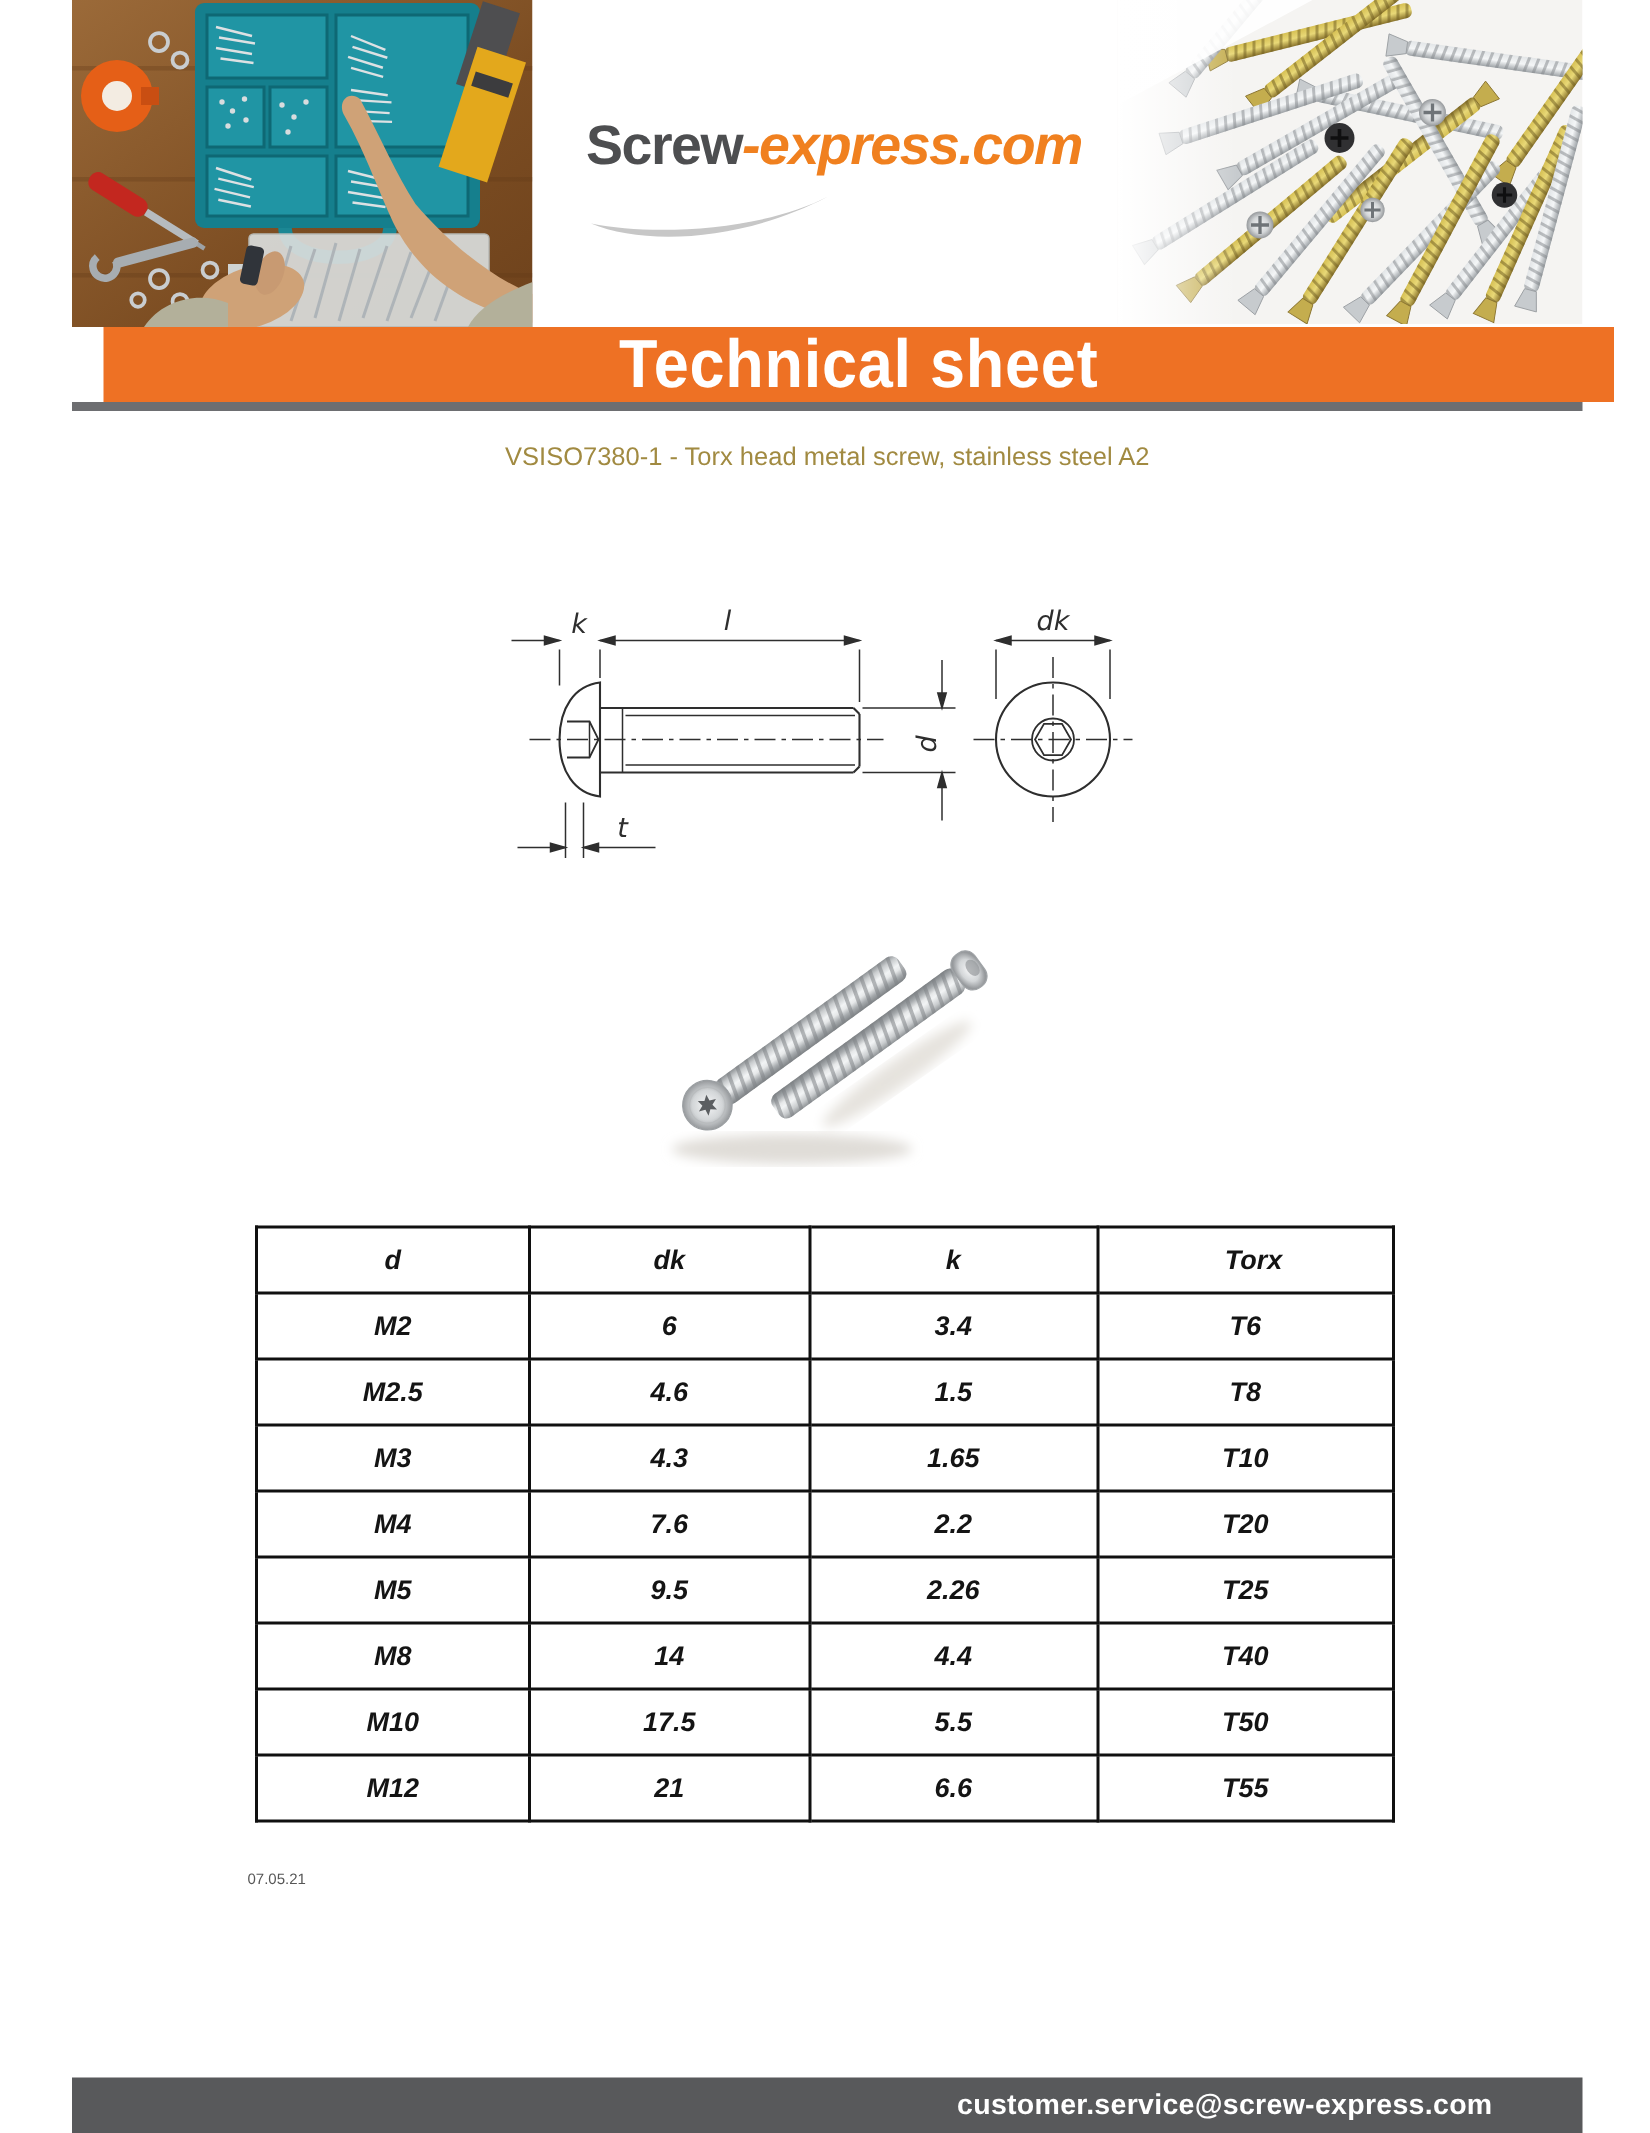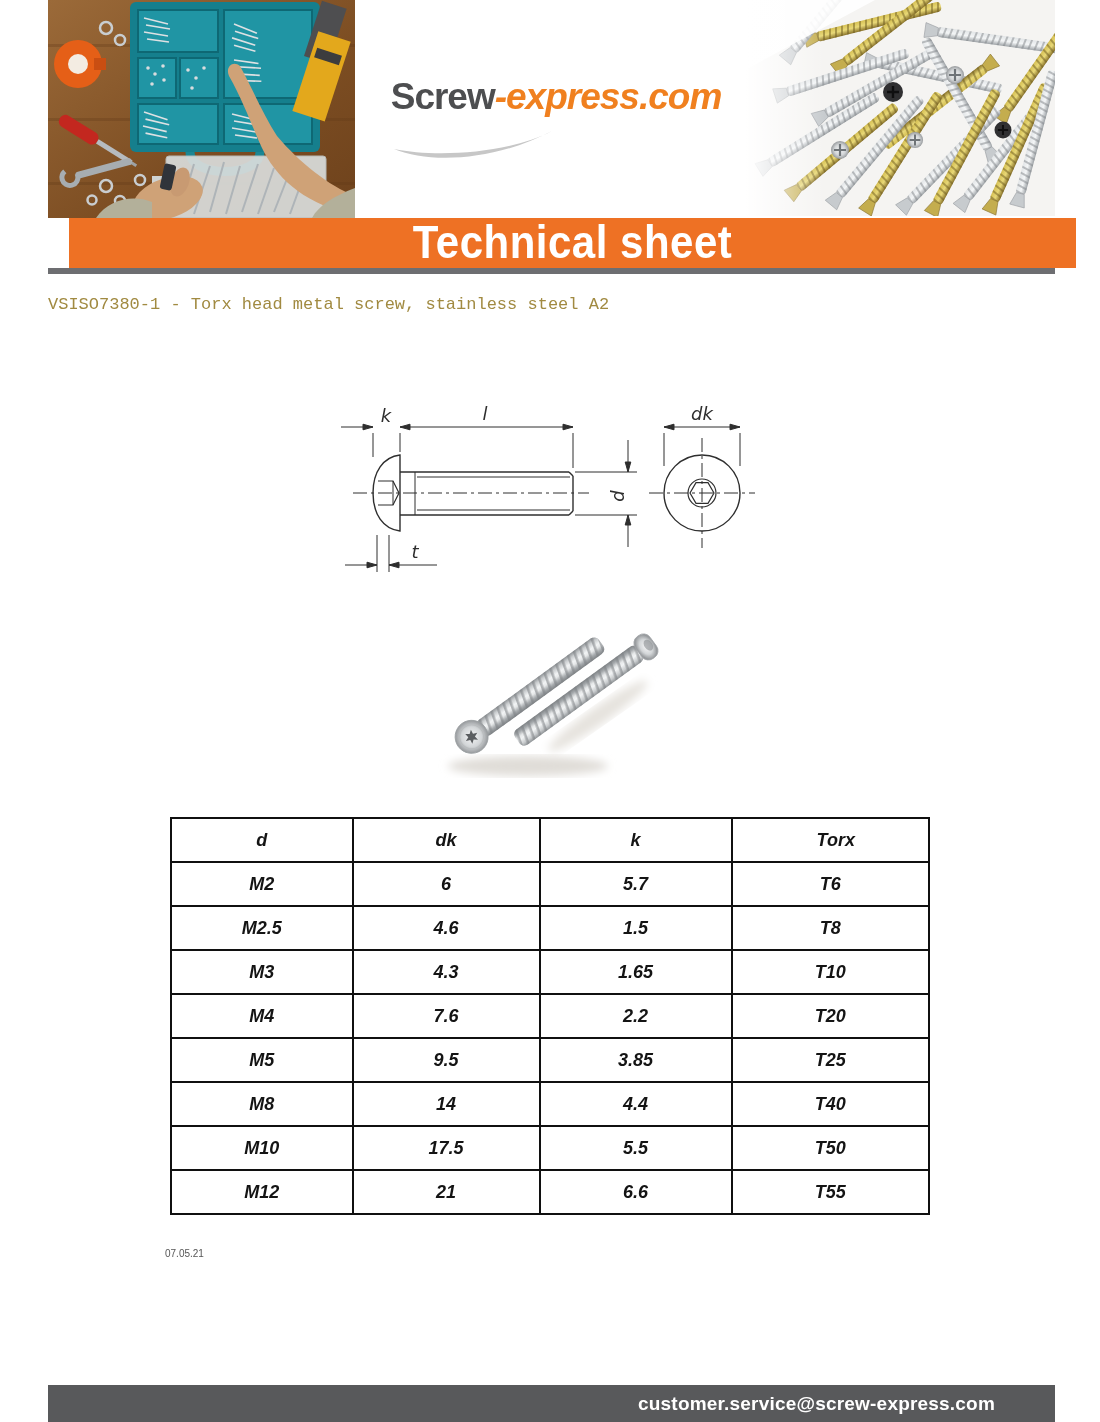--- a/index.html
+++ b/index.html
@@ -12,21 +12,21 @@
   .logo{left:360px;top:78px;width:392px;text-align:center;white-space:nowrap;
         font-size:37px;line-height:1;font-weight:bold;}
   .logo-w1{color:#4d4e50;letter-spacing:-1px;}
   .logo-w2{color:#f0801f;font-style:italic;letter-spacing:-1px;}
   .swoosh{left:390px;top:122px;width:170px;height:40px;}
   
   .banner{left:48px;top:218px;width:1007px;height:50px;background:#ee7124;margin-left:21px;}
   .banner span{display:block;text-align:center;color:#fff;font-weight:bold;
         font-size:42px;line-height:50px;transform:scaleY(1.08);letter-spacing:0.5px;}
   .banner-strip{left:48px;top:268px;width:1007px;height:6px;background:#6d6e71;}
-  .subtitle{left:48px;top:295px;width:1007px;text-align:left;font-size:17px;color:#a18a41;font-family:Liberation Mono, monospace;}
+  .subtitle{left:48px;top:295px;width:1007px;text-align:center;font-size:17px;color:#a18a41;}
   
   .drawing{left:325px;top:378px;width:470px;height:230px;}
   .product-photo{left:418px;top:606px;width:270px;height:190px;}
   
   .spec-table{left:170px;top:817px;width:760px;border-collapse:collapse;table-layout:fixed;}
   .spec-table th,.spec-table td{border:2px solid #101010;height:40px;text-align:center;
         vertical-align:middle;font-size:18px;font-weight:bold;font-style:italic;color:#141414;}
   .col-d{width:24.3%;} .col-dk{width:25%;} .col-k{width:25.7%;} .col-torx{width:25%;padding-left:12px;}
   
   .date{left:165px;top:1248px;font-size:10px;color:#565656;}
@@ -334,21 +334,21 @@
         <th class="col-d">d</th>
         <th class="col-dk">dk</th>
         <th class="col-k">k</th>
         <th class="col-torx">Torx</th>
       </tr>
     </thead>
     <tbody>
         <tr>
           <td>M2</td>
           <td>6</td>
-          <td>5.7</td>
+          <td>3.4</td>
           <td>T6</td>
         </tr>
         <tr>
           <td>M2.5</td>
           <td>4.6</td>
           <td>1.5</td>
           <td>T8</td>
         </tr>
         <tr>
           <td>M3</td>
@@ -358,21 +358,21 @@
         </tr>
         <tr>
           <td>M4</td>
           <td>7.6</td>
           <td>2.2</td>
           <td>T20</td>
         </tr>
         <tr>
           <td>M5</td>
           <td>9.5</td>
-          <td>3.85</td>
+          <td>2.26</td>
           <td>T25</td>
         </tr>
         <tr>
           <td>M8</td>
           <td>14</td>
           <td>4.4</td>
           <td>T40</td>
         </tr>
         <tr>
           <td>M10</td>

